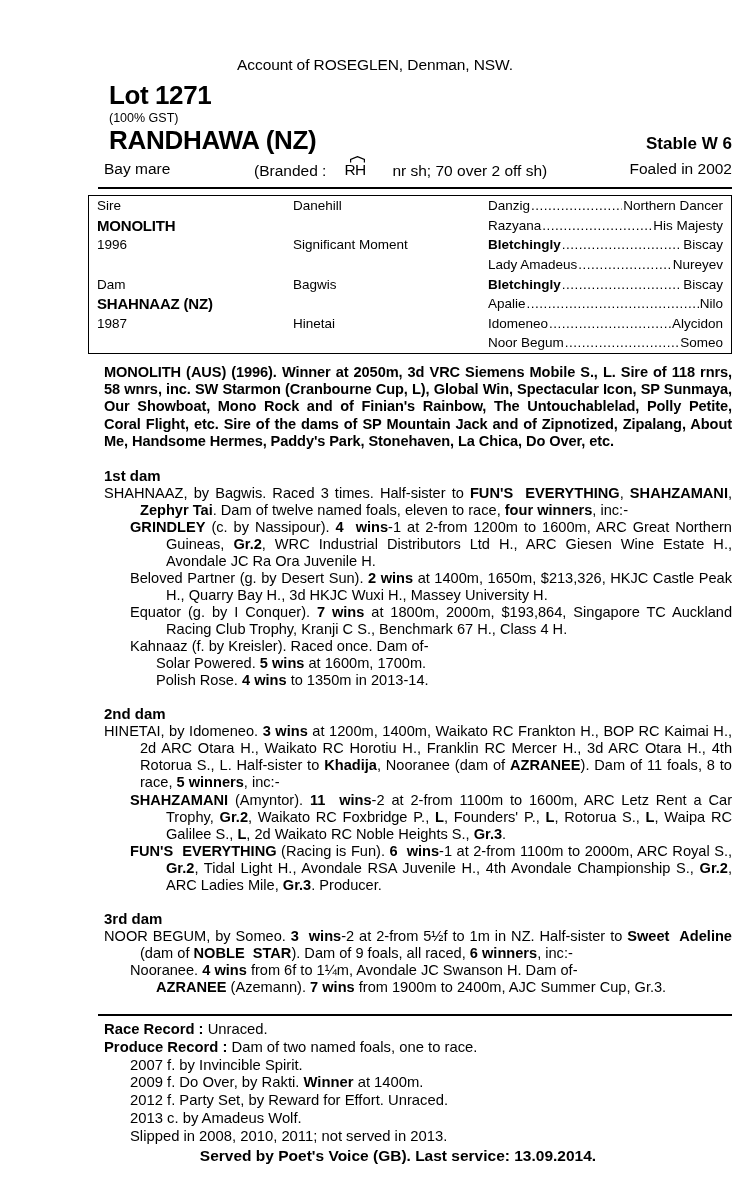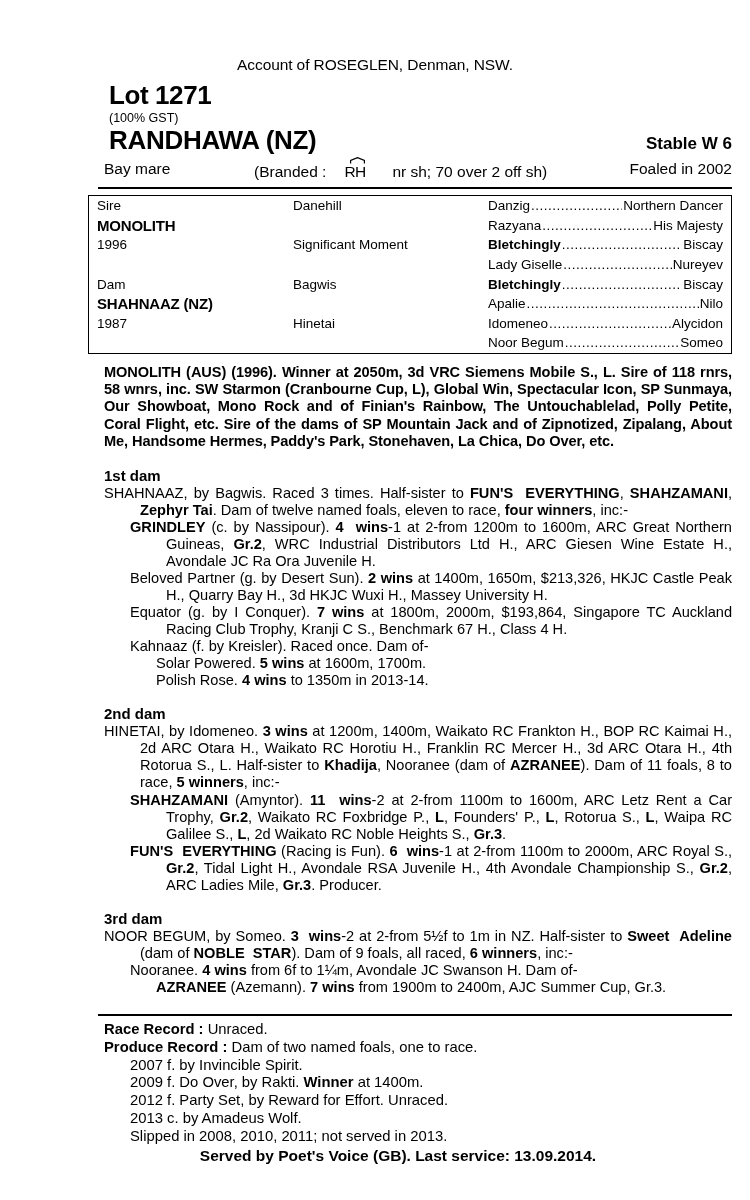--- a/index.html
+++ b/index.html
@@ -62,21 +62,21 @@
   .stable {
     font-weight: bold;
     font-size: 17px;
     position: absolute;
     right: 18px;
     bottom: 2px;
     white-space: nowrap;
   }
   .desc-row {
     display: flex;
-    align-items: flex-start;
+    align-items: center;
     margin-top: 4px;
     padding: 0 18px 0 104px;
     font-size: 15.5px;
     position: relative;
   }
   .desc-sex { white-space: nowrap; }
   .desc-brand {
     position: absolute;
     left: 254px;
     white-space: nowrap;
@@ -298,21 +298,21 @@
                 <span class="mid"> ................................................................................</span>
                 <span class="r">Biscay</span>
               </span>
             </td>
           </tr>
           <tr>
             <td></td>
             <td></td>
             <td class="dots-cell">
               <span class="dotline">
-                <span class="l">Lady Giselle</span>
+                <span class="l">Lady Amadeus</span>
                 <span class="mid"> ................................................................................</span>
                 <span class="r">Nureyev</span>
               </span>
             </td>
           </tr>
           <tr>
             <td>Dam</td>
             <td>Bagwis</td>
             <td class="dots-cell">
               <span class="dotline">

